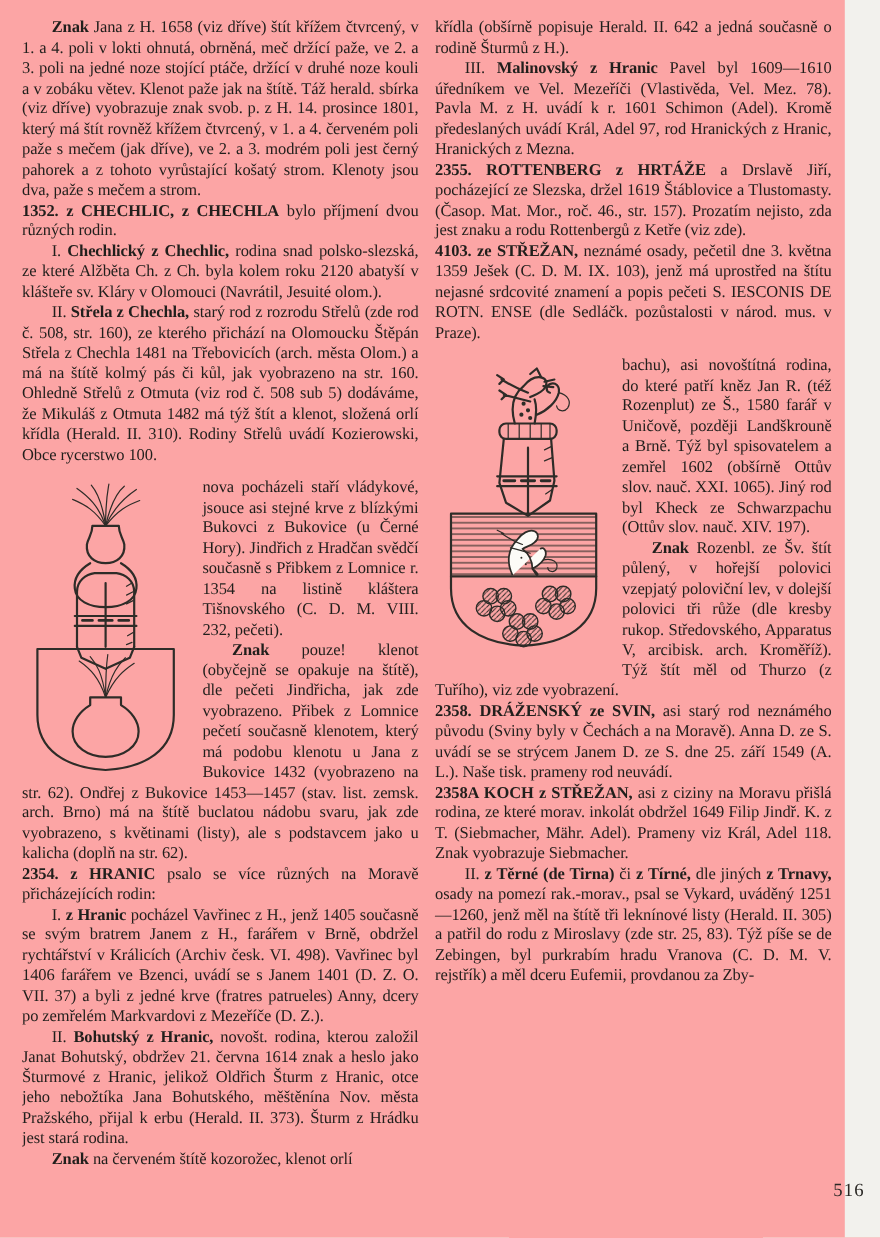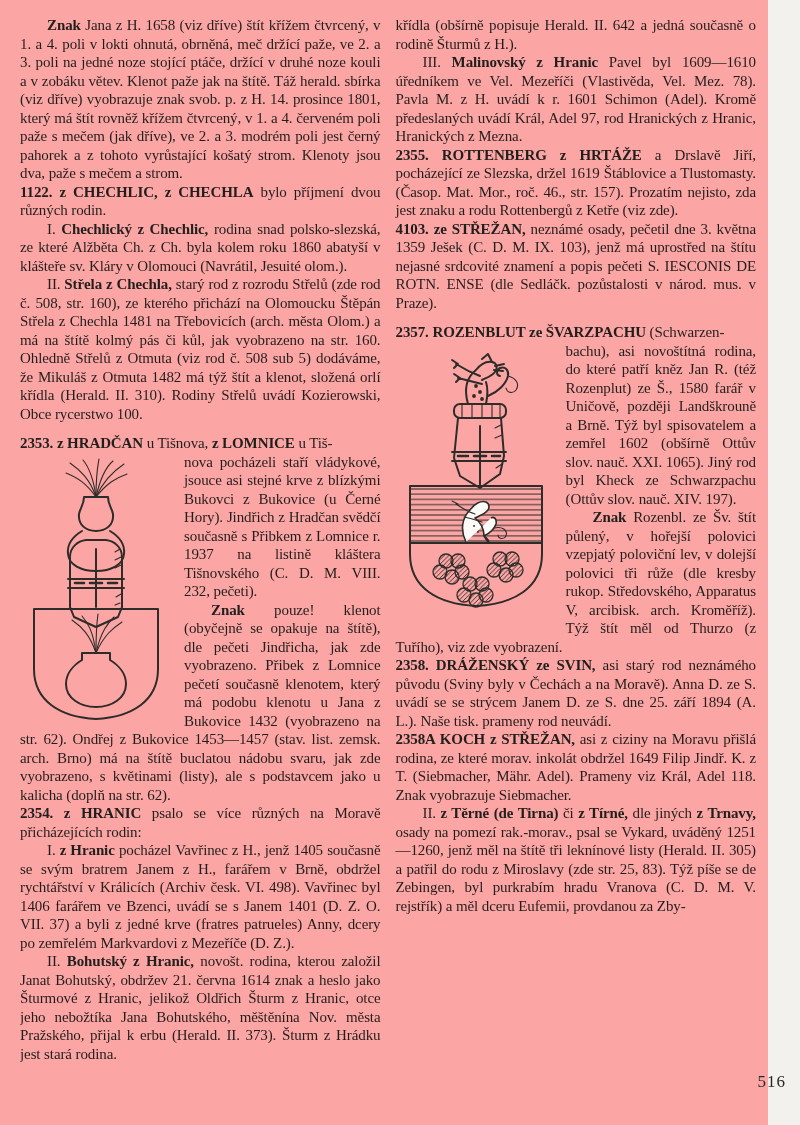--- a/index.html
+++ b/index.html
@@ -30,26 +30,25 @@
 </style>
 </head>
 <body>
 
 <div class="page">
   <div class="cols">
 
     <div class="col">
       <p class="para indent"><span class="bold">Znak</span><span> Jana z H. 1658 (viz dříve) štít křížem čtvrcený, v 1. a 4. poli v lokti ohnutá, obrněná, meč držící paže, ve 2. a 3. poli na jedné noze stojící ptáče, držící v druhé noze kouli a v zobáku větev. Klenot paže jak na štítě. Táž herald. sbírka (viz dříve) vyobrazuje znak svob. p. z H. 14. prosince 1801, který má štít rovněž křížem čtvrcený, v 1. a 4. červeném poli paže s mečem (jak dříve), ve 2. a 3. modrém poli jest černý pahorek a z tohoto vyrůstající košatý strom. Klenoty jsou dva, paže s mečem a strom.</span></p>
 
-      <p class="para entry"><span class="bold">1122. z CHECHLIC, z CHECHLA</span><span> bylo příjmení dvou různých rodin.</span></p>
-      <p class="para indent"><span>I. </span><span class="bold">Chechlický z Chechlic,</span><span> rodina snad polsko-slezská, ze které Alžběta Ch. z Ch. byla kolem roku 1860 abatyší v klášteře sv. Kláry v Olomouci (Navrátil, Jesuité olom.).</span></p>
+      <p class="para entry"><span class="bold">1352. z CHECHLIC, z CHECHLA</span><span> bylo příjmení dvou různých rodin.</span></p>
+      <p class="para indent"><span>I. </span><span class="bold">Chechlický z Chechlic,</span><span> rodina snad polsko-slezská, ze které Alžběta Ch. z Ch. byla kolem roku 2120 abatyší v klášteře sv. Kláry v Olomouci (Navrátil, Jesuité olom.).</span></p>
       <p class="para indent"><span>II. </span><span class="bold">Střela z Chechla,</span><span> starý rod z rozrodu Střelů (zde rod č. 508, str. 160), ze kterého přichází na Olomoucku Štěpán Střela z Chechla 1481 na Třebovicích (arch. města Olom.) a má na štítě kolmý pás či kůl, jak vyobrazeno na str. 160. Ohledně Střelů z Otmuta (viz rod č. 508 sub 5) dodáváme, že Mikuláš z Otmuta 1482 má týž štít a klenot, složená orlí křídla (Herald. II. 310). Rodiny Střelů uvádí Kozierowski, Obce rycerstwo 100.</span></p>
 
       <div class="entry">
-        <p class="para"><span class="bold">2353. z HRADČAN</span><span> u Tišnova, </span><span class="bold">z LOMNICE</span><span> u Tiš-</span></p>
         <div class="figwrap">
           <span class="fig" role="img" aria-label="pečetní znak z Hradčan: klenot — nádoba s travinami na kolčí přilbě, pod ním štít s buclatou nádobou s květinami">
             <svg width="152" height="268" viewBox="0 0 152 268">
 
               <g class="arms-thin">
                 <path d="M76,40 C70,22 60,13 50,6"></path>
                 <path d="M76,40 C73,18 68,9 63,3"></path>
                 <path d="M76,40 C76,16 78,8 79,2"></path>
                 <path d="M76,40 C81,18 87,9 93,4"></path>
                 <path d="M76,40 C84,22 95,13 104,7"></path>
@@ -80,40 +79,39 @@
                 <path d="M76,196 C73,174 68,166 62,159"></path>
                 <path d="M76,196 C76,172 77,164 78,157"></path>
                 <path d="M76,196 C81,174 88,166 94,160"></path>
                 <path d="M76,196 C84,178 93,171 102,165"></path>
               </g>
               <g class="arms">
                 <path d="M62,196 L90,196 L90,203 C100,209 106,218 106,227 C106,241 92,250 76,250 C60,250 46,241 46,227 C46,218 52,209 62,203 Z"></path>
               </g>
             </svg>
           </span>
-          <p class="para"><span>nova pocházeli staří vládykové, jsouce asi stejné krve z blízkými Bukovci z Bukovice (u Černé Hory). Jindřich z Hradčan svědčí současně s Přibkem z Lomnice r. 1937 na listině kláštera Tišnovského (C. D. M. VIII. 232, pečeti).</span></p>
+          <p class="para"><span>nova pocházeli staří vládykové, jsouce asi stejné krve z blízkými Bukovci z Bukovice (u Černé Hory). Jindřich z Hradčan svědčí současně s Přibkem z Lomnice r. 1354 na listině kláštera Tišnovského (C. D. M. VIII. 232, pečeti).</span></p>
           <p class="para indent"><span class="bold">Znak</span><span> pouze! klenot (obyčejně se opakuje na štítě), dle pečeti Jindřicha, jak zde vyobrazeno. Přibek z Lomnice pečetí současně klenotem, který má podobu klenotu u Jana z Bukovice 1432 (vyobrazeno na str. 62). Ondřej z Bukovice 1453—1457 (stav. list. zemsk. arch. Brno) má na štítě buclatou nádobu svaru, jak zde vyobrazeno, s květinami (listy), ale s podstavcem jako u kalicha (doplň na str. 62).</span></p>
         </div>
       </div>
 
       <p class="para entry"><span class="bold">2354. z HRANIC</span><span> psalo se více různých na Moravě přicházejících rodin:</span></p>
       <p class="para indent"><span>I. </span><span class="bold">z Hranic</span><span> pocházel Vavřinec z H., jenž 1405 současně se svým bratrem Janem z H., farářem v Brně, obdržel rychtářství v Králicích (Archiv česk. VI. 498). Vavřinec byl 1406 farářem ve Bzenci, uvádí se s Janem 1401 (D. Z. O. VII. 37) a byli z jedné krve (fratres patrueles) Anny, dcery po zemřelém Markvardovi z Mezeříče (D. Z.).</span></p>
       <p class="para indent"><span>II. </span><span class="bold">Bohutský z Hranic,</span><span> novošt. rodina, kterou založil Janat Bohutský, obdržev 21. června 1614 znak a heslo jako Šturmové z Hranic, jelikož Oldřich Šturm z Hranic, otce jeho nebožtíka Jana Bohutského, měštěnína Nov. města Pražského, přijal k erbu (Herald. II. 373). Šturm z Hrádku jest stará rodina.</span></p>
       <p class="para indent"><span class="bold">Znak</span><span> na červeném štítě kozorožec, klenot orlí</span></p>
     </div>
 
     <div class="col">
       <p class="para"><span>křídla (obšírně popisuje Herald. II. 642 a jedná současně o rodině Šturmů z H.).</span></p>
       <p class="para indent"><span>III. </span><span class="bold">Malinovský z Hranic</span><span> Pavel byl 1609—1610 úředníkem ve Vel. Mezeříči (Vlastivěda, Vel. Mez. 78). Pavla M. z H. uvádí k r. 1601 Schimon (Adel). Kromě předeslaných uvádí Král, Adel 97, rod Hranických z Hranic, Hranických z Mezna.</span></p>
 
       <p class="para entry"><span class="bold">2355. ROTTENBERG z HRTÁŽE</span><span> a Drslavě Jiří, pocházející ze Slezska, držel 1619 Štáblovice a Tlustomasty. (Časop. Mat. Mor., roč. 46., str. 157). Prozatím nejisto, zda jest znaku a rodu Rottenbergů z Ketře (viz zde).</span></p>
       <p class="para entry"><span class="bold">4103. ze STŘEŽAN,</span><span> neznámé osady, pečetil dne 3. května 1359 Ješek (C. D. M. IX. 103), jenž má uprostřed na štítu nejasné srdcovité znamení a popis pečeti S. IESCONIS DE ROTN. ENSE (dle Sedláčk. pozůstalosti v národ. mus. v Praze).</span></p>
 
       <div class="entry">
-        <p class="para"><span class="bold">2357. ROZENBLUT ze ŠVARZPACHU</span><span> (Schwarzen-</span></p>
         <div class="figwrap">
           <span class="fig" role="img" aria-label="znak Rozenblut ze Švarzpachu: štít půlený, nahoře poloviční lev, dole tři růže; klenot lev na kolčí přilbě">
             <svg width="158" height="272" viewBox="0 0 158 272">
               <defs>
                 <pattern id="hhatch" width="5.2" height="5.2" patternUnits="userSpaceOnUse">
                   <line x1="0" y1="2.6" x2="5.2" y2="2.6" stroke="#2e2c28" stroke-width="1"></line>
                 </pattern>
                 <pattern id="dhatch" width="4.6" height="4.6" patternUnits="userSpaceOnUse">
                   <line x1="0" y1="4.6" x2="4.6" y2="0" stroke="#2e2c28" stroke-width="0.9"></line>
                 </pattern>
@@ -187,20 +185,20 @@
                   <circle cx="90" cy="249" r="7" fill="url(#dhatch)"></circle>
                 </g>
               </g>
             </svg>
           </span>
           <p class="para"><span>bachu), asi novoštítná rodina, do které patří kněz Jan R. (též Rozenplut) ze Š., 1580 farář v Uničově, později Landškrouně a Brně. Týž byl spisovatelem a zemřel 1602 (obšírně Ottův slov. nauč. XXI. 1065). Jiný rod byl Kheck ze Schwarzpachu (Ottův slov. nauč. XIV. 197).</span></p>
           <p class="para indent"><span class="bold">Znak</span><span> Rozenbl. ze Šv. štít půlený, v hořejší polovici vzepjatý poloviční lev, v dolejší polovici tři růže (dle kresby rukop. Středovského, Apparatus V, arcibisk. arch. Kroměříž). Týž štít měl od Thurzo (z Tuřího), viz zde vyobrazení.</span></p>
         </div>
       </div>
 
-      <p class="para entry"><span class="bold">2358. DRÁŽENSKÝ ze SVIN,</span><span> asi starý rod neznámého původu (Sviny byly v Čechách a na Moravě). Anna D. ze S. uvádí se se strýcem Janem D. ze S. dne 25. září 1894 (A. L.). Naše tisk. prameny rod neuvádí.</span></p>
+      <p class="para entry"><span class="bold">2358. DRÁŽENSKÝ ze SVIN,</span><span> asi starý rod neznámého původu (Sviny byly v Čechách a na Moravě). Anna D. ze S. uvádí se se strýcem Janem D. ze S. dne 25. září 1549 (A. L.). Naše tisk. prameny rod neuvádí.</span></p>
       <p class="para entry"><span class="bold">2358A KOCH z STŘEŽAN,</span><span> asi z ciziny na Moravu přišlá rodina, ze které morav. inkolát obdržel 1649 Filip Jindř. K. z T. (Siebmacher, Mähr. Adel). Prameny viz Král, Adel 118. Znak vyobrazuje Siebmacher.</span></p>
       <p class="para indent"><span>II. </span><span class="bold">z Těrné (de Tirna)</span><span> či </span><span class="bold">z Tírné,</span><span> dle jiných </span><span class="bold">z Trnavy,</span><span> osady na pomezí rak.-morav., psal se Vykard, uváděný 1251—1260, jenž měl na štítě tři leknínové listy (Herald. II. 305) a patřil do rodu z Miroslavy (zde str. 25, 83). Týž píše se de Zebingen, byl purkrabím hradu Vranova (C. D. M. V. rejstřík) a měl dceru Eufemii, provdanou za Zby-</span></p>
     </div>
   </div>
 
   <div class="folio">516</div>
 </div>
 
 </body></html>

